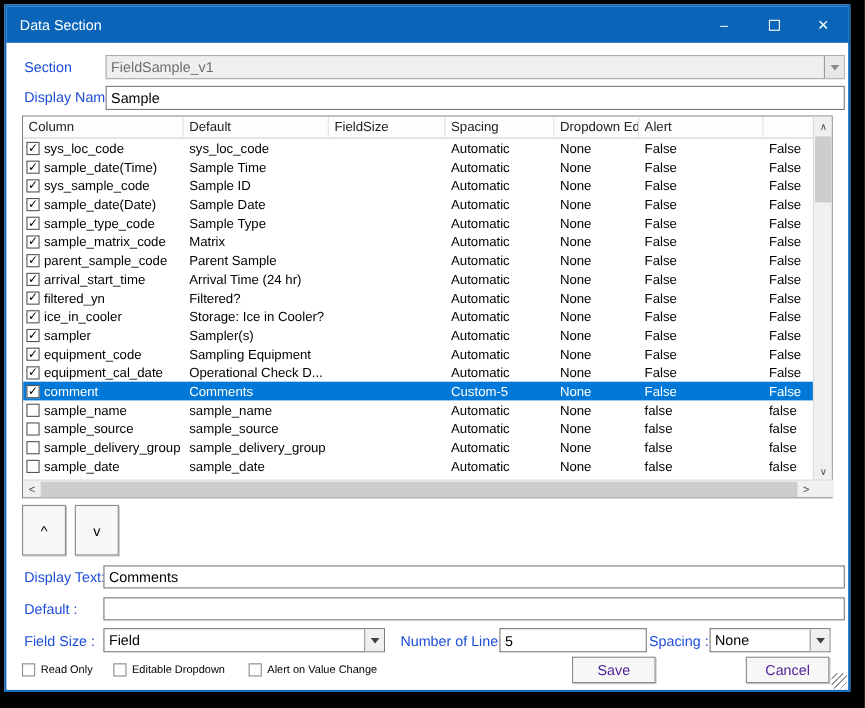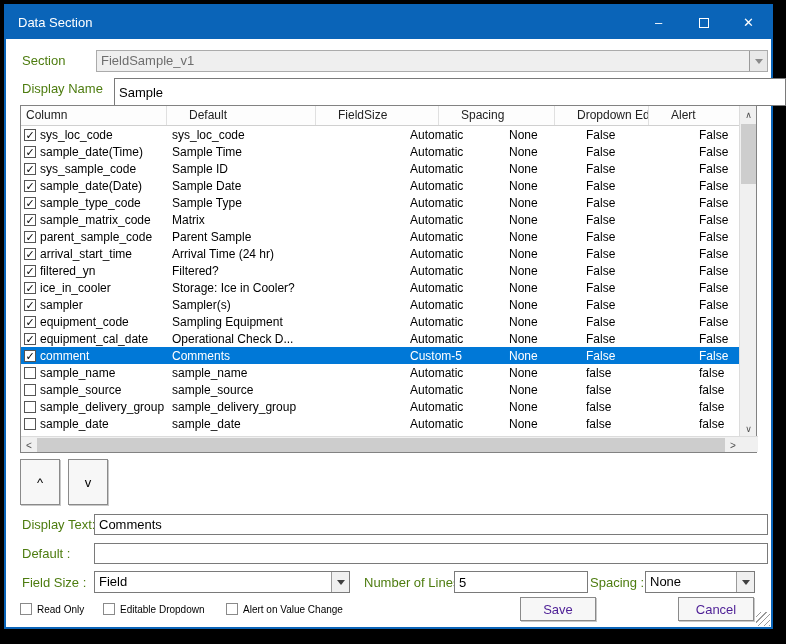--- a/index.html
+++ b/index.html
@@ -9,40 +9,40 @@
             background:#fff; border:2px solid #0a64b8; }
   
   .titlebar { height:33px; background:#0a64b8; color:#fff; display:flex; align-items:center;gap:24px; }
   .titlebar .title { padding-left:12px; font-size:13px; }
   .winbtns { margin-left:auto; display:flex; height:100%; }
   .winbtn { width:45px; height:100%; display:flex; align-items:center; justify-content:center;
             color:#fff; font-size:13px; }
   .maxbox { width:10px; height:10px; border:1px solid #fff; display:inline-block; }
   
   .client { position:relative; width:765px; height:588px; background:#fff; font-size:13px; color:#000; }
-  .lbl { position:absolute; font-size:13px; color:#4d7c0f; white-space:nowrap; }
+  .lbl { position:absolute; font-size:13px; color:#1d4ed8; white-space:nowrap; }
   .tinput { position:absolute; border:1px solid #7a7a7a; background:#fff; font-size:13px;
             padding:2px 4px; font-family:"Liberation Sans", sans-serif; color:#000; }
   
   .combo { position:absolute; border:1px solid #7a7a7a; background:#fff; display:flex; }
   .combo .val { flex:1; font-size:13px; padding:2px 4px; white-space:nowrap; overflow:hidden; }
   .combo .drop { width:18px; background:#f0f0f0; border-left:1px solid #9a9a9a;
                  display:flex; align-items:center; justify-content:center; }
   .combo.disabled { background:#efefef; border-color:#ababab;gap:8px; }
   .combo.disabled .val { color:#6e6e6e; }
   .combo.disabled .drop { background:#e8e8e8; }
   .tri { width:0; height:0; border-left:4px solid transparent; border-right:4px solid transparent;
          border-top:5px solid #404040; }
   .combo.disabled .tri { border-top-color:#8a8a8a; }
   
   .grid { position:absolute; left:14px; top:66px; width:737px; height:348px;
           border:1px solid #828282; background:#fff; }
   .gridbody { position:absolute; left:0; top:0; width:720px; height:330px; overflow:hidden; }
   .thead { display:grid; grid-template-columns:146px 132px 106px 99px 77px 113px 47px;
-           height:20px; background:#fdfdfd; border-bottom:1px solid #d0d0d0;gap:17px; }
+           height:20px; background:#fdfdfd; border-bottom:1px solid #d0d0d0; }
   .hcell { font-size:12px; color:#222; padding:2px 0 0 5px; border-right:1px solid #e0e0e0;
            white-space:nowrap; overflow:hidden; }
   .trow { display:grid; grid-template-columns:146px 132px 106px 99px 77px 113px 47px;
           height:17px; align-items:center; }
   .trow.selected { background:#0078d7; color:#fff; }
   .tcell { font-size:12px; padding-left:5px; white-space:nowrap; overflow:hidden; }
   .cbwrap { display:flex; align-items:center; gap:4px; padding-left:3px; overflow:hidden; }
   .cb { width:12px; height:12px; min-width:12px; border:1px solid #555; background:#fff;
         font-size:11px; line-height:11px; text-align:center; color:#000; }
   
@@ -98,21 +98,21 @@
 
     <span class="lbl" style="left:16px; top:14px;">Section</span>
     <div class="combo disabled" style="left:90px; top:11px; width:672px; height:22px;">
       <span class="val">FieldSample_v1</span>
       <span class="drop">
         <span class="tri"></span>
       </span>
     </div>
 
     <span class="lbl" style="left:16px; top:42px;">Display Name</span>
-    <input class="tinput" style="left: 108px; top: 39px; width: 672px; height: 28px;" value="Sample">
+    <input class="tinput" style="left: 90px; top: 39px; width: 672px; height: 22px;" value="Sample">
 
     <div class="grid">
       <div class="gridbody">
         <div class="thead">
             <div class="hcell">Column</div>
             <div class="hcell">Default</div>
             <div class="hcell">FieldSize</div>
             <div class="hcell">Spacing</div>
             <div class="hcell">Dropdown Edit</div>
             <div class="hcell">Alert</div>

